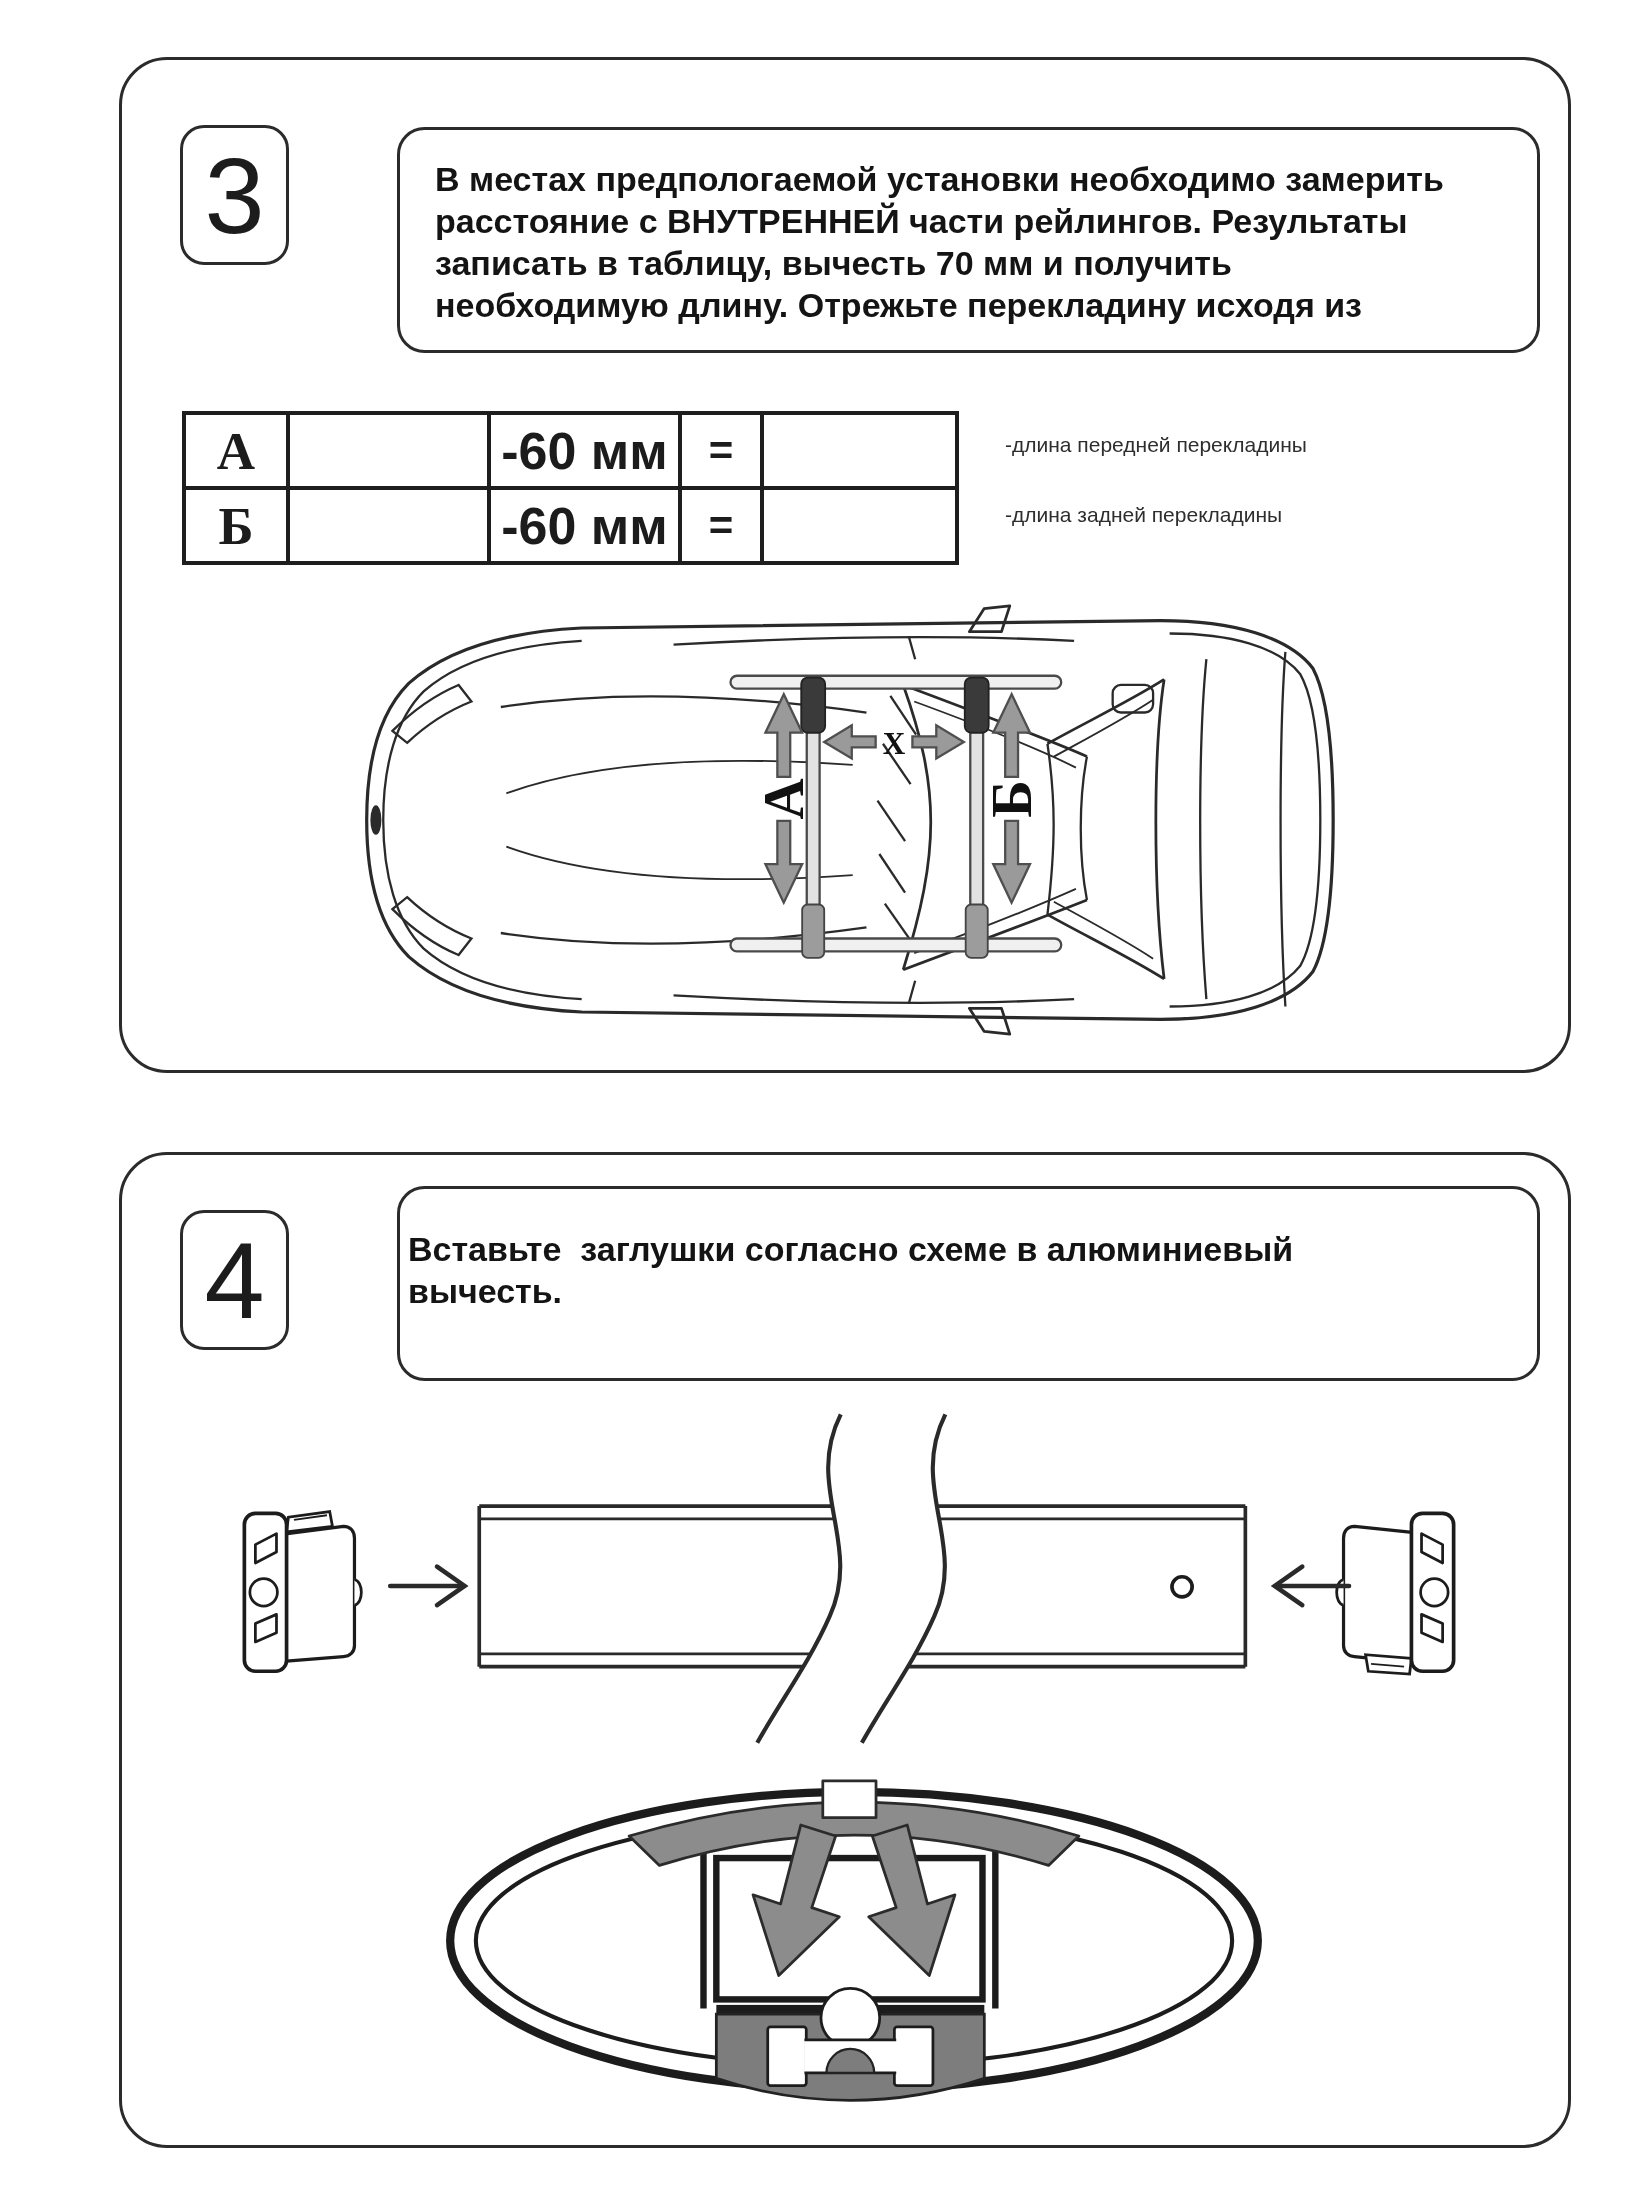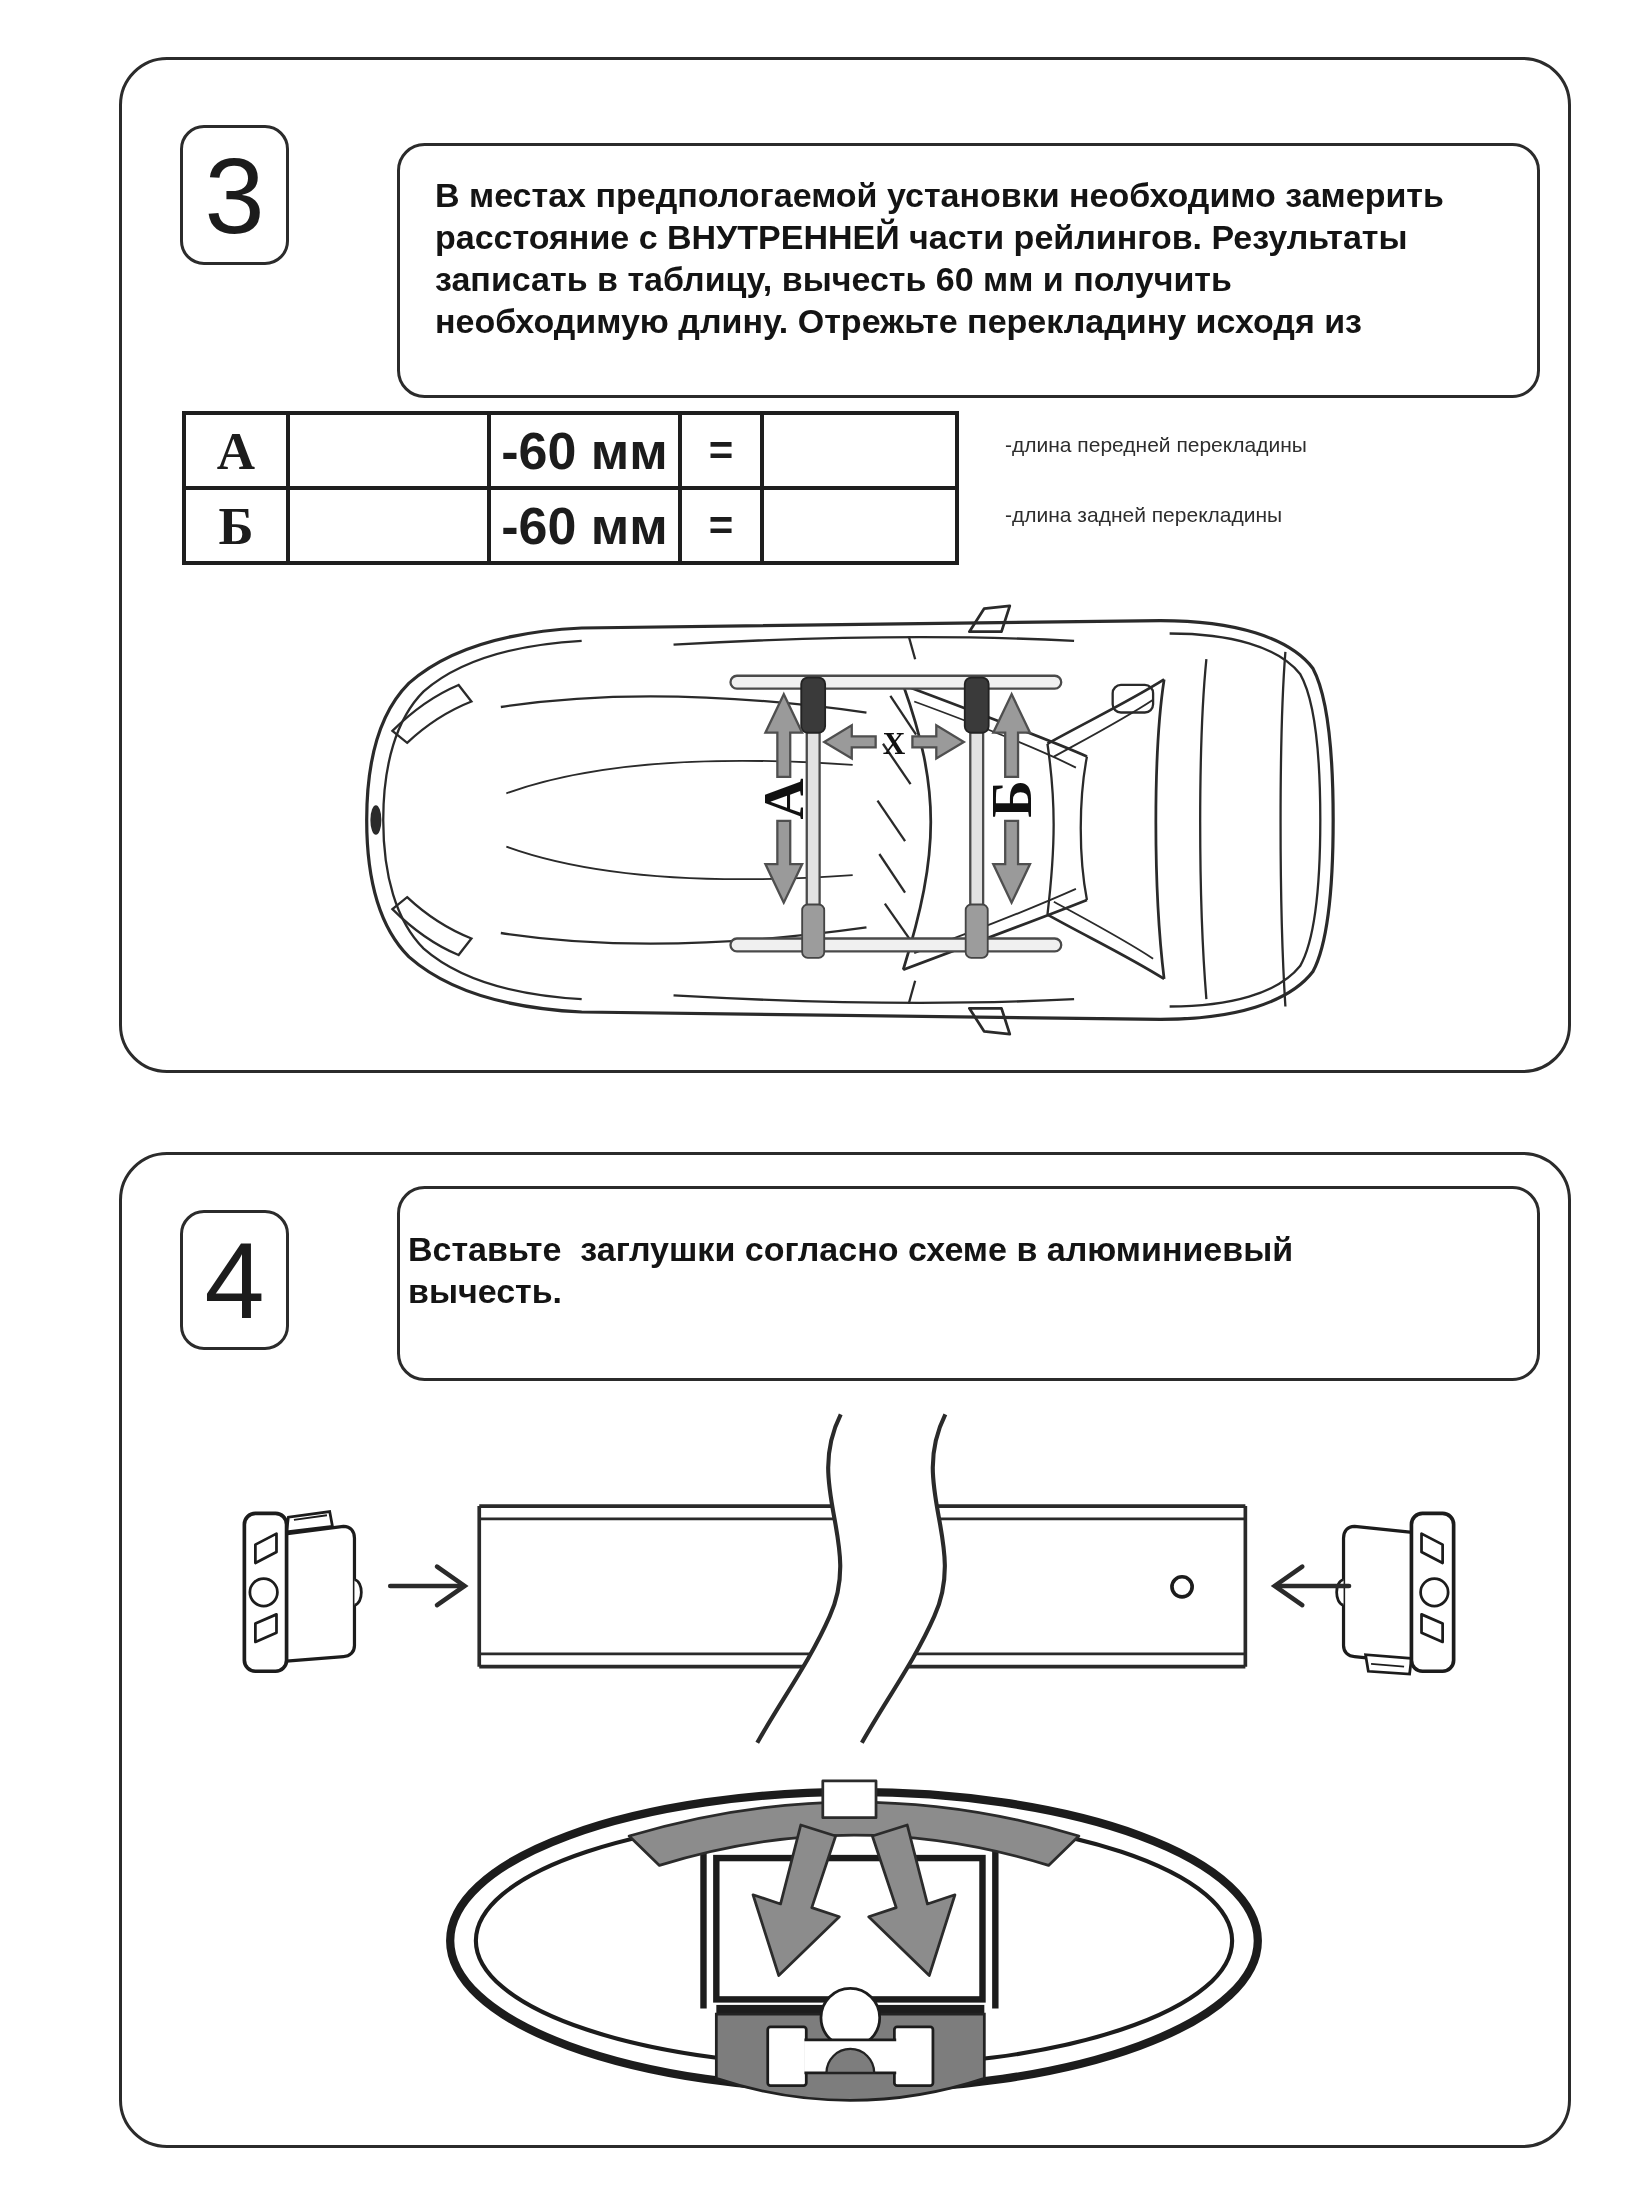--- a/index.html
+++ b/index.html
@@ -29,24 +29,24 @@
 <body>
 
 <div class="page">
 
   <div class="panel" style="left:119px;top:57px;width:1446px;height:1010px;"></div>
 
   <div class="num-box" style="left:180px;top:125px;width:103px;height:134px;">
     <span>3</span>
   </div>
 
-  <div class="text-box" style="left:397px;top:127px;width:1143px;height:255px;margin-top:16px;">
+  <div class="text-box" style="left:397px;top:127px;width:1143px;height:226px;">
     <div class="t-line">В местах предпологаемой установки необходимо замерить</div>
     <div class="t-line">расстояние с ВНУТРЕННЕЙ части рейлингов. Результаты</div>
-    <div class="t-line">записать в таблицу, вычесть 60 мм и получить</div>
+    <div class="t-line">записать в таблицу, вычесть 70 мм и получить</div>
     <div class="t-line">необходимую длину. Отрежьте перекладину исходя из</div>
   </div>
 
   <table class="meas-table" style="left:182px;top:411px;">
     <tbody>
         <tr>
       <td class="cell-letter">А</td>
       <td class="cell-blank1"></td>
       <td class="cell-minus">-60 мм</td>
       <td class="cell-eq">=</td>

